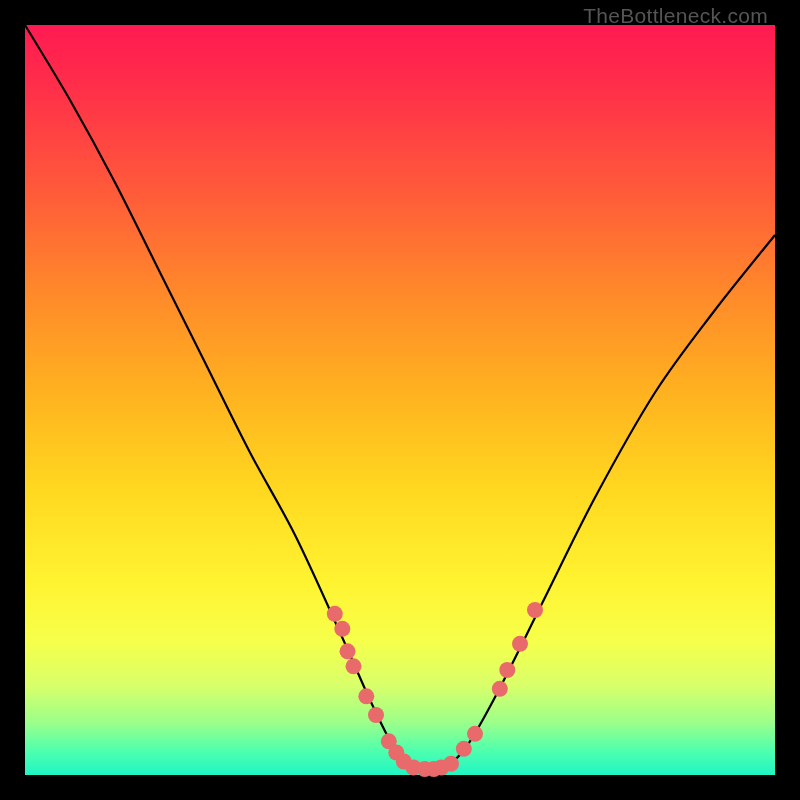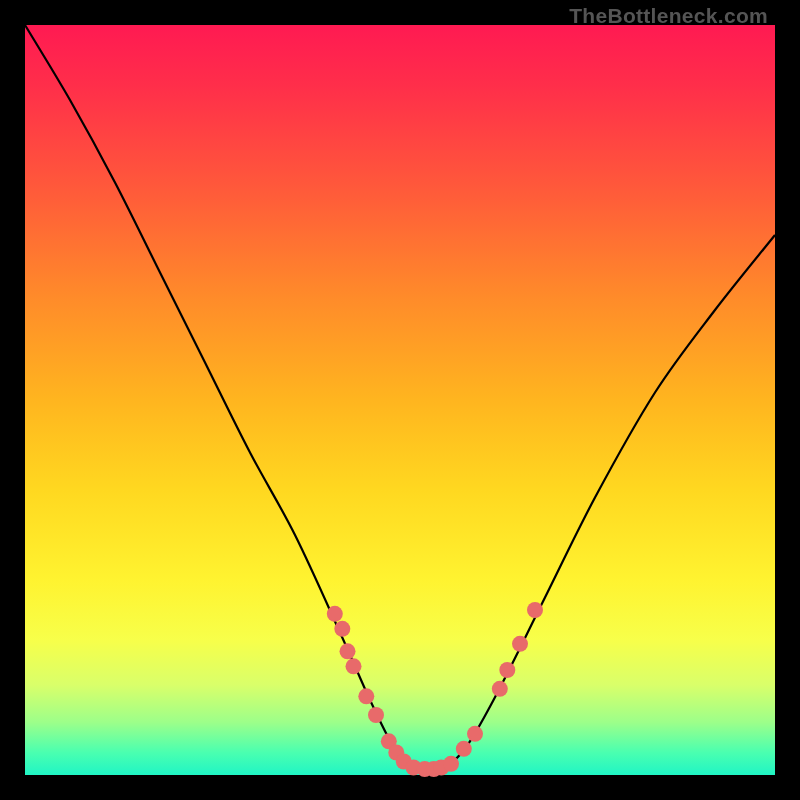--- a/index.html
+++ b/index.html
@@ -32,21 +32,21 @@
       #4affb0 97%,
       #20f5c5 100%
     );
   }
   .watermark {
     position: absolute;
     top: 4px;
     right: 32px;
     color: #555;
     font-size: 21px;
-    font-weight: 700;
+    font-weight: 400;
     letter-spacing: 0.3px;
     z-index: 10;
   }
   svg.plot {
     position: absolute;
     left: 0;
     top: 0;
     width: 750px;
     height: 750px;
     overflow: visible;

